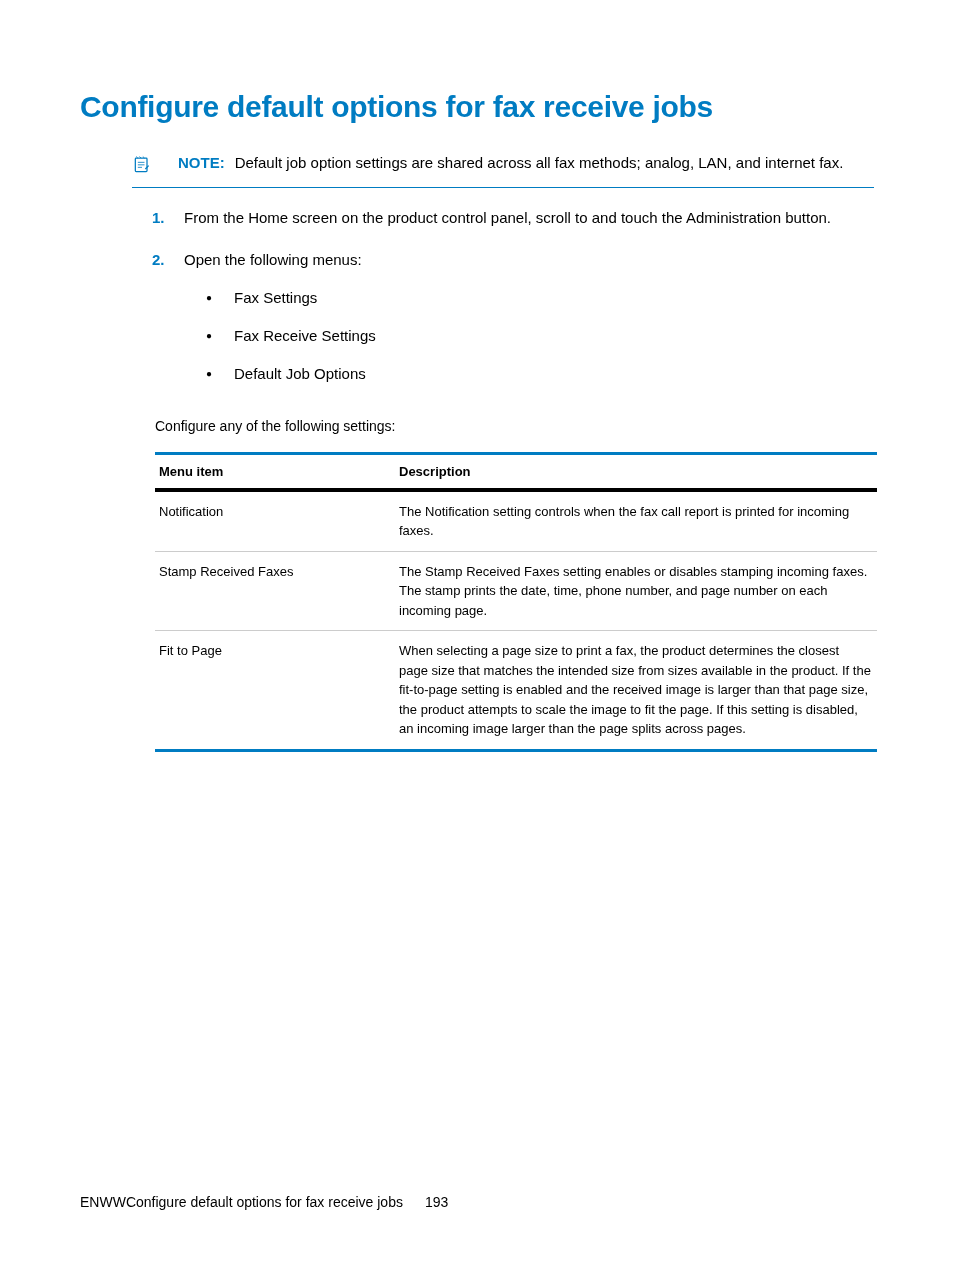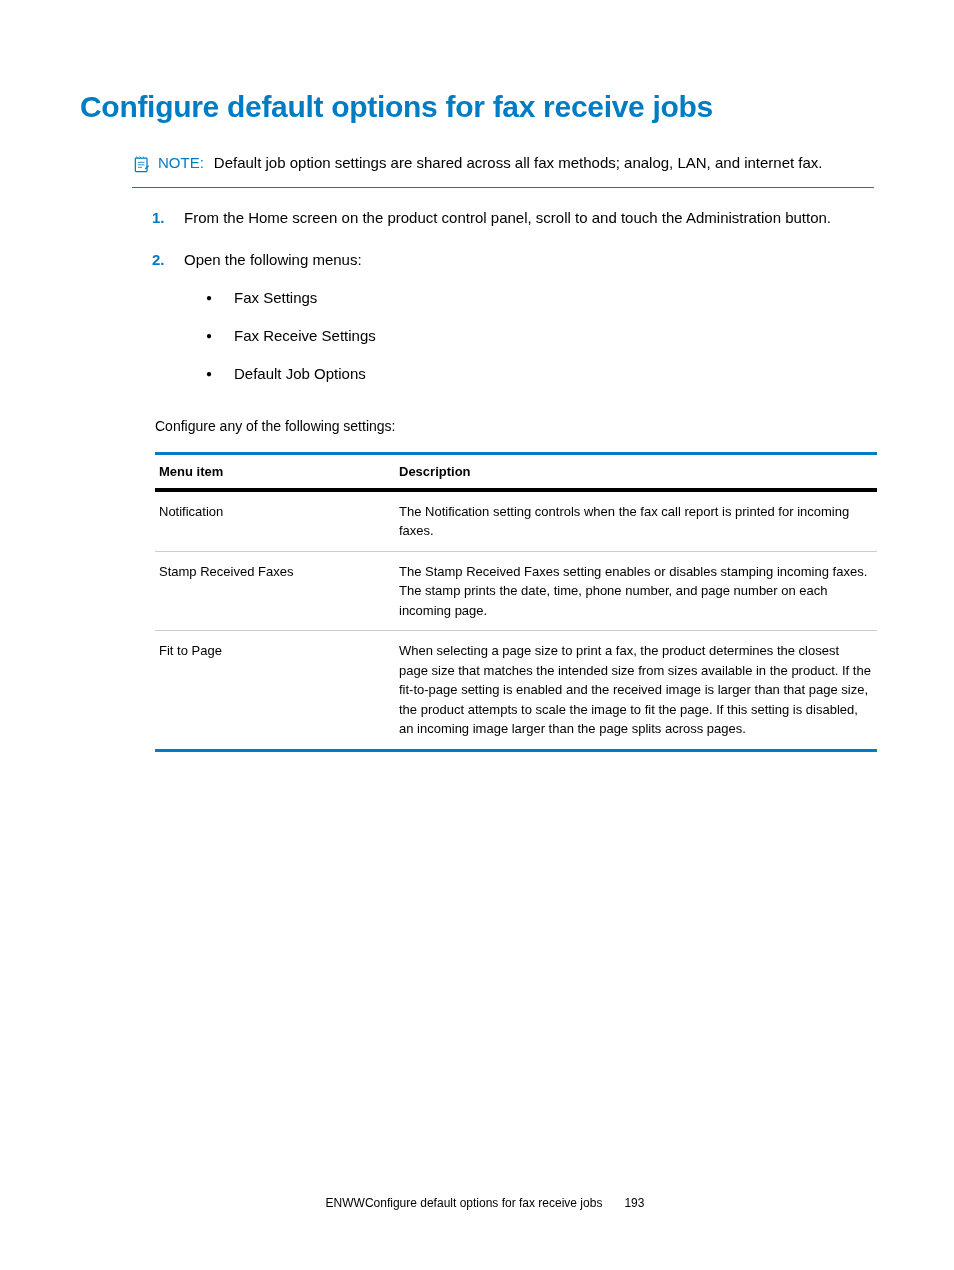--- a/index.html
+++ b/index.html
@@ -32,24 +32,25 @@
       align-items: flex-start;
     }
     .note-icon {
       width: 20px;
       height: 20px;
       margin-right: 6px;
       flex-shrink: 0;
       margin-top: 2px;
     }
     .note-label {
-      font-weight: normal;
+      font-weight: bold;
       color: #007cc2;
       margin-right: 10px;
       font-size: 15px;
+      margin-left: 20px;
     }
     .note-text {
       font-size: 15px;
       line-height: 1.5;
     }
     .ordered-list {
       margin-left: 72px;
       margin-top: 6px;
     }
     .ordered-item {
@@ -119,25 +120,25 @@
     }
     .settings-table tbody tr:last-child {
       border-bottom: 3px solid #007cc2;
     }
     .col-menu {
       width: 240px;
     }
     .footer {
       position: absolute;
       bottom: 60px;
-      left: 96px;
+      left: 80px;
       right: 80px;
       display: flex;
-      justify-content: center;
-      font-size: 12px;
+      justify-content: flex-start;
+      font-size: 14px;
     }
     .footer-right {
       display: flex;
       gap: 22px;
     }
   </style>
 </head>
 <body>
 
 <h1 class="page-title">Configure default options for fax receive jobs</h1>

